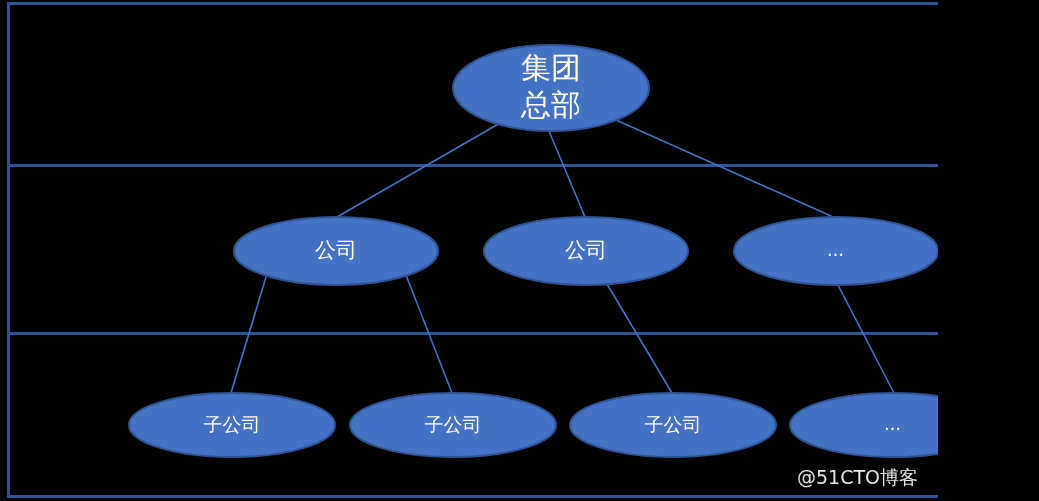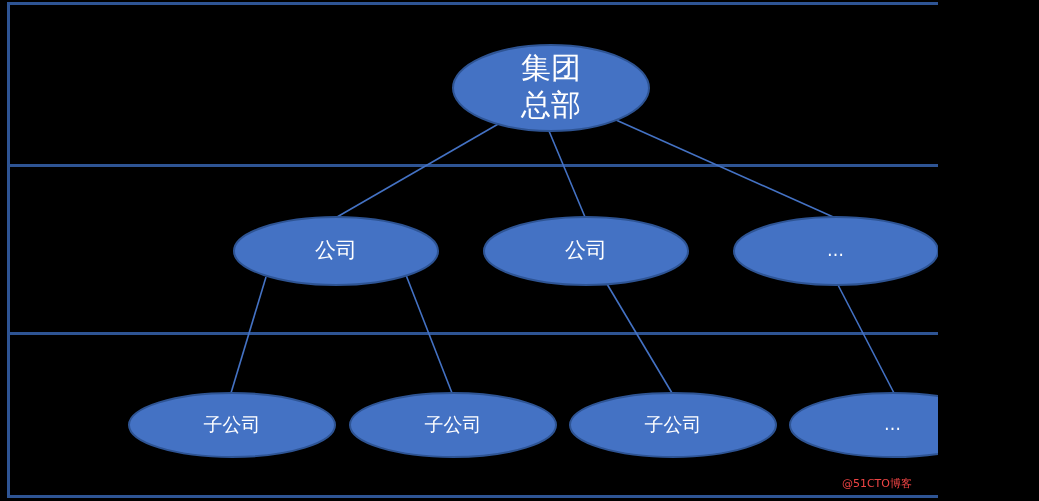--- a/index.html
+++ b/index.html
@@ -38,24 +38,24 @@
   .dots-label {
     font-family: "DejaVu Sans", "Liberation Sans", sans-serif;
     fill: #ffffff;
     text-anchor: middle;
     dominant-baseline: middle;
     font-size: 17px;
     letter-spacing: 1px;
   }
   .watermark {
     position: absolute;
-    right: 26px;
+    right: 20px;
     bottom: 10px;
-    color: #ef4444;
-    font-size: 11px;
+    color: #e5e5e5;
+    font-size: 19px;
     font-family: "DejaVu Sans", "Liberation Sans", sans-serif;
     white-space: nowrap;
     text-shadow: 0 0 2px #000;
   }
 </style>
 </head>
 <body>
 
 <div id="stage">
 

